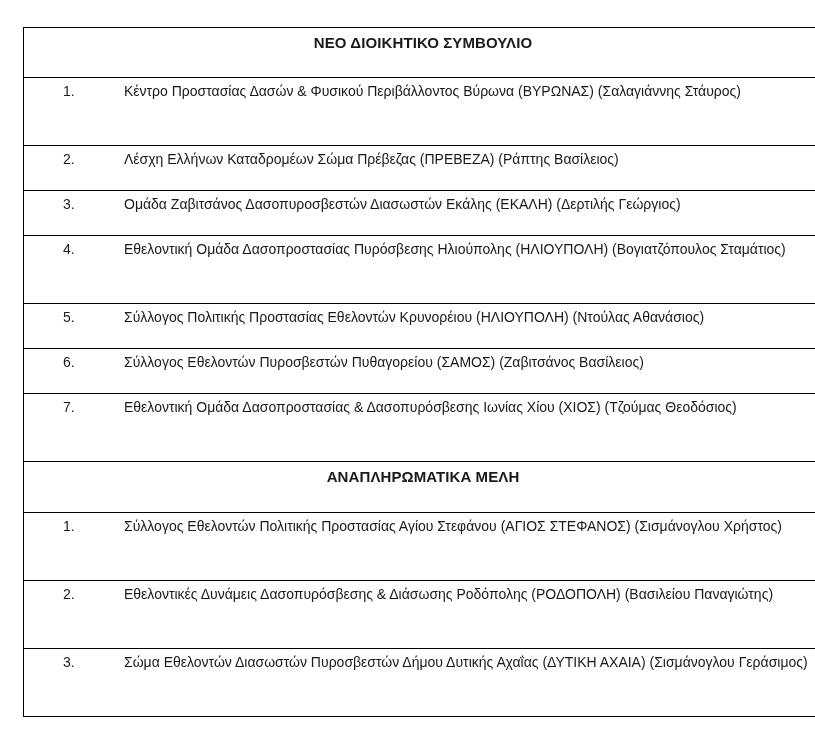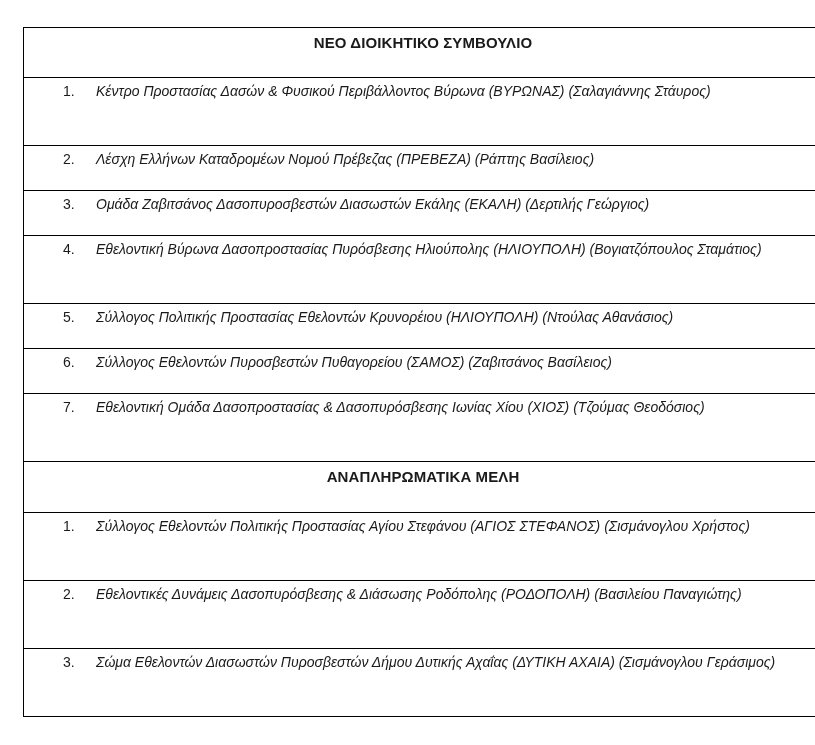--- a/index.html
+++ b/index.html
@@ -45,24 +45,23 @@
       font-size: 14px;
       line-height: 23px;
     }
     .member-number {
       position: absolute;
       left: 39px;
       top: 2px;
     }
     .member-text {
       display: block;
-      margin-left: 72px;
+      margin-left: 100px;
       margin-right: 10px;
       padding-top: 2px;
-      font-style: italic;
     }
     .h1 { height: 67px; }
     .h2 { height: 44px; }
   </style>
 </head>
 <body>
 
 <table class="board-table">
   <tbody>
     <tr class="section-heading row-a">
@@ -73,33 +72,33 @@
 
     <tr class="member-row">
       <td class="member-cell h1">
         <span class="member-number">1.</span>
         <span class="member-text">Κέντρο Προστασίας Δασών &amp; Φυσικού Περιβάλλοντος Βύρωνα (ΒΥΡΩΝΑΣ) (Σαλαγιάννης Στάυρος)</span>
       </td>
     </tr>
     <tr class="member-row">
       <td class="member-cell h2">
         <span class="member-number">2.</span>
-        <span class="member-text">Λέσχη Ελλήνων Καταδρομέων Νομού Πρέβεζας (ΠΡΕΒΕΖΑ) (Ράπτης Βασίλειος)</span>
+        <span class="member-text">Λέσχη Ελλήνων Καταδρομέων Σώμα Πρέβεζας (ΠΡΕΒΕΖΑ) (Ράπτης Βασίλειος)</span>
       </td>
     </tr>
     <tr class="member-row">
       <td class="member-cell h2">
         <span class="member-number">3.</span>
         <span class="member-text">Ομάδα Ζαβιτσάνος Δασοπυροσβεστών Διασωστών Εκάλης (ΕΚΑΛΗ) (Δερτιλής Γεώργιος)</span>
       </td>
     </tr>
     <tr class="member-row">
       <td class="member-cell h1">
         <span class="member-number">4.</span>
-        <span class="member-text">Εθελοντική Βύρωνα Δασοπροστασίας Πυρόσβεσης Ηλιούπολης (ΗΛΙΟΥΠΟΛΗ) (Βογιατζόπουλος Σταμάτιος)</span>
+        <span class="member-text">Εθελοντική Ομάδα Δασοπροστασίας Πυρόσβεσης Ηλιούπολης (ΗΛΙΟΥΠΟΛΗ) (Βογιατζόπουλος Σταμάτιος)</span>
       </td>
     </tr>
     <tr class="member-row">
       <td class="member-cell h2">
         <span class="member-number">5.</span>
         <span class="member-text">Σύλλογος Πολιτικής Προστασίας Εθελοντών Κρυνορέιου (ΗΛΙΟΥΠΟΛΗ) (Ντούλας Αθανάσιος)</span>
       </td>
     </tr>
     <tr class="member-row">
       <td class="member-cell h2">

